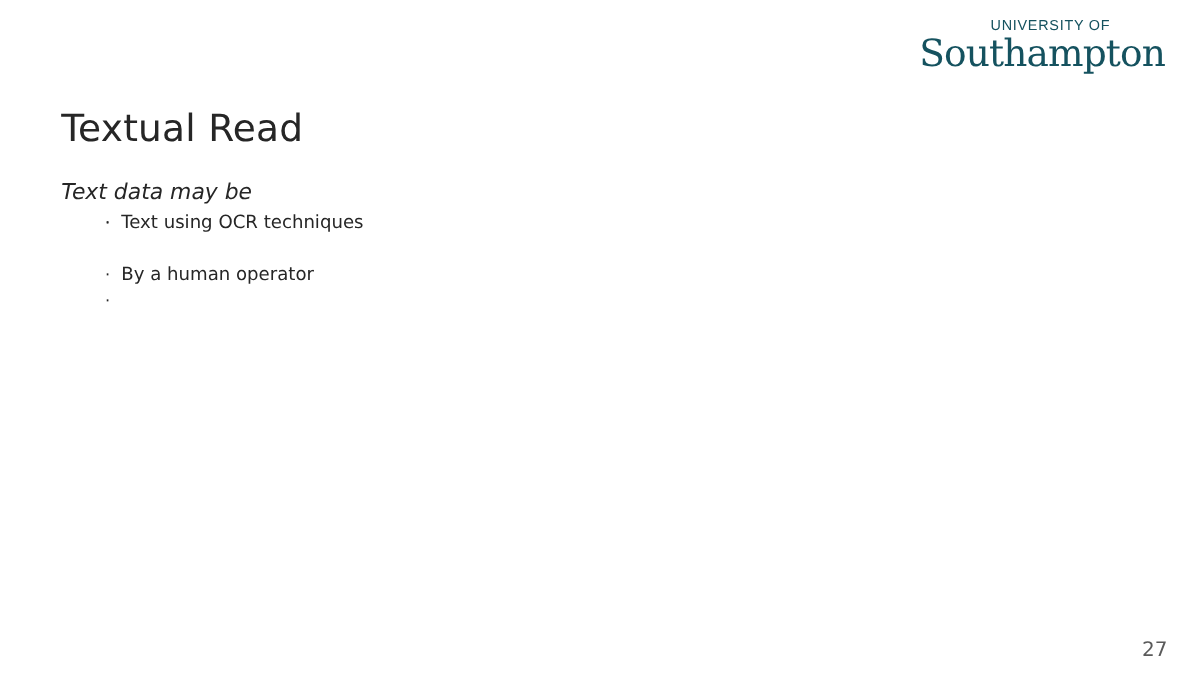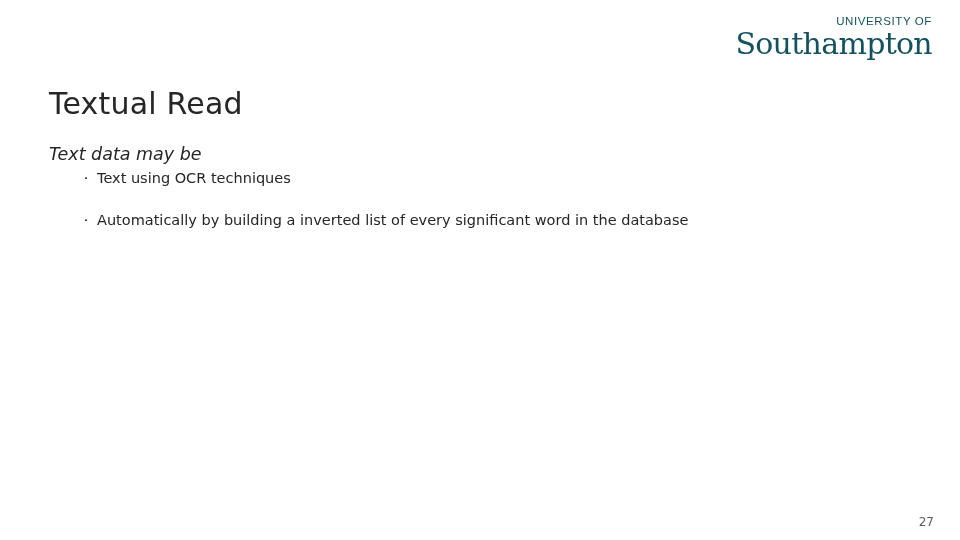--- a/index.html
+++ b/index.html
@@ -22,21 +22,21 @@
     width: 960px;
     height: 540px;
     box-sizing: border-box;
   }
 
   
   .logo {
     position: absolute;
     top: 16px;
     right: 28px;
-    text-align: right;
+    text-align: left;
     line-height: 1;
     color: #15525f;
     user-select: none;
   }
   .logo-top {
     font-family: "Liberation Sans", "DejaVu Sans", sans-serif;
     font-size: 11.5px;
     letter-spacing: 0.6px;
     font-weight: 400;
     color: #15525f;
@@ -115,21 +115,21 @@
 
   .block-gap {
     height: 10px;
   }
 
   
   .page-number {
     position: absolute;
     right: 26px;
     bottom: 12px;
-    font-size: 12px;
+    font-size: 16px;
     color: #5a5a5a;
     line-height: 1;
   }
 </style>
 </head>
 <body>
 
 <div class="slide">
 
   <div class="logo">
@@ -150,24 +150,24 @@
         <span class="bullet">·</span>
         <span class="bullet-text">Text using OCR techniques</span>
       </p>
     </div>
 
     <div class="block-gap"></div>
 
     <div class="lvl2-group">
       <p class="lvl2">
         <span class="bullet">·</span>
+        <span class="bullet-text">By a human operator</span>
       </p>
       <p class="lvl2">
         <span class="bullet">·</span>
-        <span class="bullet-text">Automatically by building a inverted list of every significant word in the database</span>
       </p>
     </div>
 
   </div>
 
   <div class="page-number">27</div>
 
 </div>
 
 </body></html>

